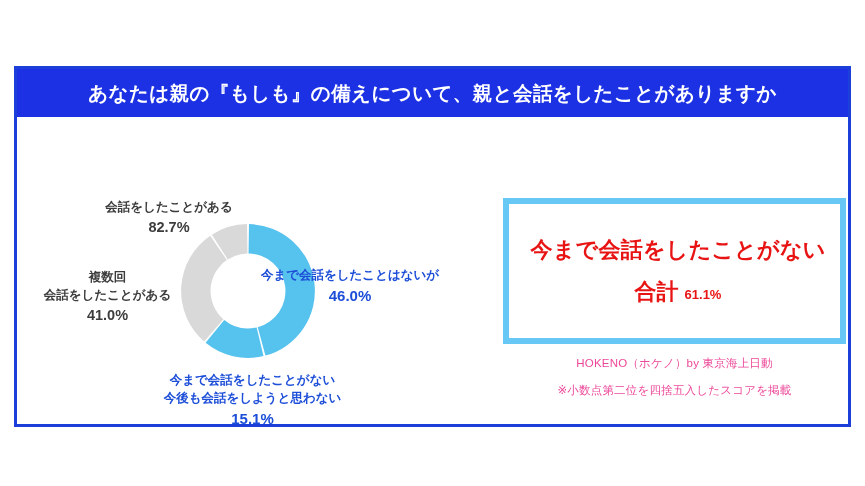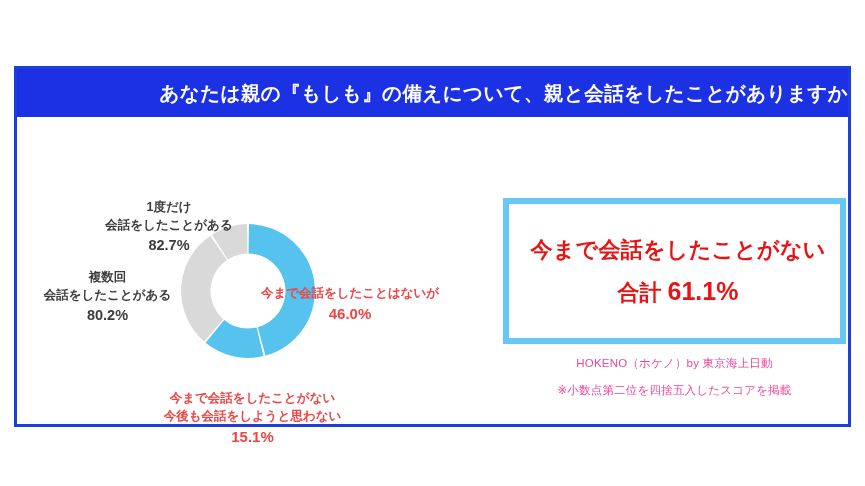--- a/index.html
+++ b/index.html
@@ -28,21 +28,21 @@
 
   #title-bar {
     position: absolute;
     left: 0px;
     top: 0px;
     width: 831px;
     height: 48px;
     background: #1c31e4;
     display: flex;
     align-items: center;
-    justify-content: flex-end;
+    justify-content: center;
   }
   #title-text {
     color: #ffffff;
     font-size: 19.5px;
     font-weight: bold;
     letter-spacing: 0.4px;
     white-space: nowrap;
   }
 
   #body-area {
@@ -82,24 +82,23 @@
   .gray-label {
     color: #3c3c3c;
     font-size: 12.5px;
     font-weight: bold;
   }
   .gray-label .pct {
     font-size: 14.5px;
     font-weight: bold;
   }
   .red-label {
-    color: #ef4444;
+    color: #1d4ed8;
     font-size: 12.5px;
     font-weight: bold;
-    margin-top: 18px;
   }
   .red-label .pct {
     font-size: 15px;
     font-weight: bold;
   }
 
   #label-once    { left: 57px;  top: 82px;  width: 190px; }
   #label-multi   { left: 3px;   top: 152px; width: 175px; }
   #label-future  { left: 228px; top: 150px; width: 210px; }
   #label-never   { left: 108px; top: 255px; width: 255px; }
@@ -128,21 +127,21 @@
     white-space: nowrap;
   }
   #summary-line2 {
     color: #e81414;
     font-size: 22px;
     font-weight: bold;
     margin-top: 12px;
     white-space: nowrap;
   }
   #summary-line2 .sum-pct {
-    font-size: 25px;
+    font-size: 13px;
     margin-left: 6px;
     margin-top: 28px;
   }
 
   #credit-block {
     position: absolute;
     left: 486px;
     top: 239px;
     width: 343px;
     text-align: center;
@@ -174,29 +173,28 @@
     <div id="chart-wrap">
 
       <svg id="donut-svg" viewBox="0 0 100 100">
           <path fill="#56c2ee" d="M 50.65 6.00 A 44 44 0 0 1 61.45 92.48 L 56.41 73.79 A 24.64 24.64 0 0 0 50.37 25.36 Z"></path>
           <path fill="#56c2ee" d="M 60.19 92.80 A 44 44 0 0 1 22.11 84.03 L 34.38 69.06 A 24.64 24.64 0 0 0 55.70 73.97 Z"></path>
           <path fill="#d9d9d9" d="M 21.12 83.19 A 44 44 0 0 1 25.16 13.68 L 36.09 29.66 A 24.64 24.64 0 0 0 33.82 68.59 Z"></path>
           <path fill="#d9d9d9" d="M 26.25 12.96 A 44 44 0 0 1 49.35 6.00 L 49.63 25.36 A 24.64 24.64 0 0 0 36.70 29.26 Z"></path>
         </svg>
 
       <div class="callout gray-label" id="label-once">
-        <span class="ln">1度だけ</span>
         <span class="ln">会話をしたことがある</span>
         <span class="ln pct">82.7%</span>
       </div>
 
       <div class="callout gray-label" id="label-multi">
         <span class="ln">複数回</span>
         <span class="ln">会話をしたことがある</span>
-        <span class="ln pct">80.2%</span>
+        <span class="ln pct">41.0%</span>
       </div>
 
       <div class="callout red-label" id="label-future">
         <span class="ln">今まで会話をしたことはないが</span>
         <span class="ln pct">46.0%</span>
       </div>
 
       <div class="callout red-label" id="label-never">
         <span class="ln">今まで会話をしたことがない</span>
         <span class="ln">今後も会話をしようと思わない</span>

